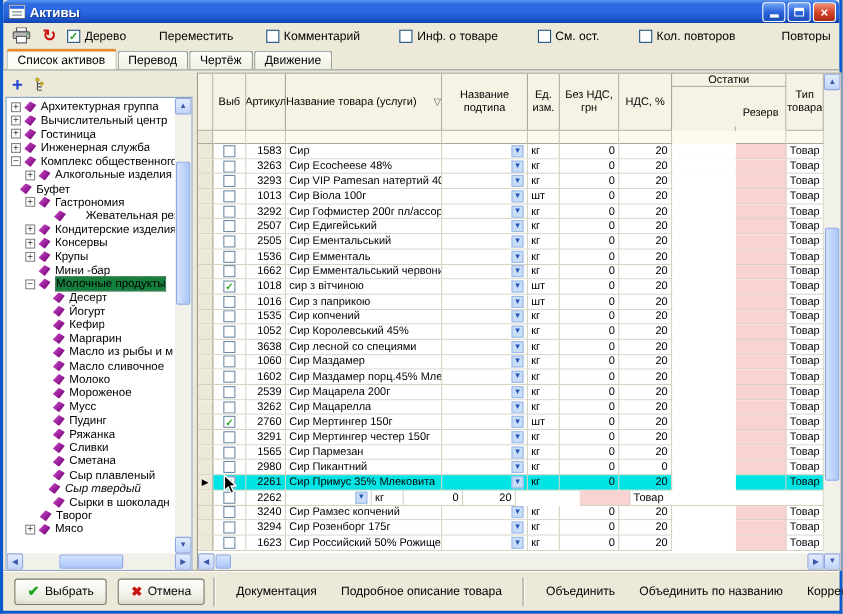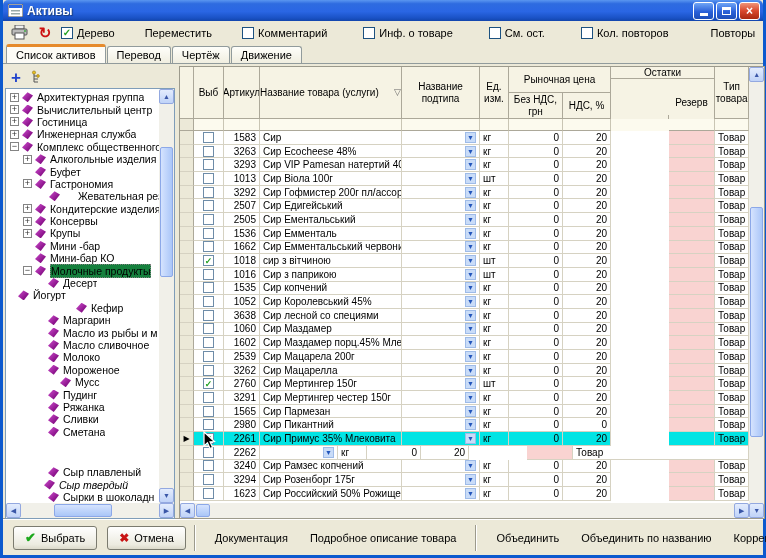--- a/index.html
+++ b/index.html
@@ -227,21 +227,21 @@
               <div class="titem" style="padding-left: 4px;">
                 <div class="ebox">−</div>
                 <div class="bicon"></div>
                 <div class="tlabel">Комплекс общественного</div>
               </div>
               <div class="titem" style="padding-left: 17px;">
                 <div class="ebox">+</div>
                 <div class="bicon"></div>
                 <div class="tlabel">Алкогольные изделия</div>
               </div>
-              <div class="titem" style="padding-left: 17px;">
+              <div class="titem" style="">
                 <div class="espace"></div>
                 <div class="bicon"></div>
                 <div class="tlabel">Буфет</div>
               </div>
               <div class="titem" style="padding-left: 17px;">
                 <div class="ebox">+</div>
                 <div class="bicon"></div>
                 <div class="tlabel">Гастрономия</div>
               </div>
               <div class="titem" style="padding-left: 17px; gap: 14px;">
@@ -263,40 +263,35 @@
                 <div class="ebox">+</div>
                 <div class="bicon"></div>
                 <div class="tlabel">Крупы</div>
               </div>
               <div class="titem" style="padding-left: 17px;">
                 <div class="espace"></div>
                 <div class="bicon"></div>
                 <div class="tlabel">Мини -бар</div>
               </div>
               <div class="titem" style="padding-left: 17px;">
-                <div class="espace"></div>
-                <div class="bicon"></div>
-                <div class="tlabel">Мини-бар КО</div>
-              </div>
-              <div class="titem" style="padding-left: 17px;">
                 <div class="ebox">−</div>
                 <div class="bicon"></div>
                 <div class="tlabel tsel">Молочные продукты</div>
               </div>
               <div class="titem" style="padding-left: 30px; align-items: center;">
                 <div class="espace"></div>
                 <div class="bicon"></div>
                 <div class="tlabel">Десерт</div>
               </div>
-              <div class="titem" style="">
+              <div class="titem" style="padding-left: 30px;">
                 <div class="espace"></div>
                 <div class="bicon"></div>
                 <div class="tlabel">Йогурт</div>
               </div>
-              <div class="titem" style="padding-left: 30px; margin-left: 28px;">
+              <div class="titem" style="padding-left: 30px;">
                 <div class="espace"></div>
                 <div class="bicon"></div>
                 <div class="tlabel">Кефир</div>
               </div>
               <div class="titem" style="padding-left: 30px;">
                 <div class="espace"></div>
                 <div class="bicon"></div>
                 <div class="tlabel">Маргарин</div>
               </div>
               <div class="titem" style="padding-left: 30px; text-align: center;">
@@ -312,21 +307,21 @@
               <div class="titem" style="padding-left: 30px;">
                 <div class="espace"></div>
                 <div class="bicon"></div>
                 <div class="tlabel">Молоко</div>
               </div>
               <div class="titem" style="padding-left: 30px;">
                 <div class="espace"></div>
                 <div class="bicon"></div>
                 <div class="tlabel">Мороженое</div>
               </div>
-              <div class="titem" style="padding-left: 42px;">
+              <div class="titem" style="padding-left: 30px;">
                 <div class="espace"></div>
                 <div class="bicon"></div>
                 <div class="tlabel">Мусс</div>
               </div>
               <div class="titem" style="padding-left: 30px;">
                 <div class="espace"></div>
                 <div class="bicon"></div>
                 <div class="tlabel">Пудинг</div>
               </div>
               <div class="titem" style="padding-left: 30px;">
@@ -337,21 +332,21 @@
               <div class="titem" style="padding-left: 30px;">
                 <div class="espace"></div>
                 <div class="bicon"></div>
                 <div class="tlabel">Сливки</div>
               </div>
               <div class="titem" style="padding-left: 30px;">
                 <div class="espace"></div>
                 <div class="bicon"></div>
                 <div class="tlabel">Сметана</div>
               </div>
-              <div class="titem" style="padding-left: 30px; margin-top: 28px;">
+              <div class="titem" style="padding-left: 30px;">
                 <div class="espace"></div>
                 <div class="bicon"></div>
                 <div class="tlabel">Сыр плавленый</div>
               </div>
               <div class="titem" style="padding-left: 26px; font-style: italic;">
                 <div class="espace"></div>
                 <div class="bicon"></div>
                 <div class="tlabel">Сыр твердый</div>
               </div>
               <div class="titem" style="padding-left: 30px;">
@@ -391,21 +386,20 @@
             <div class="hcell c-ind"></div>
             <div class="hcell c-sel">Выб</div>
             <div class="hcell c-art">Артикул</div>
             <div class="hcell c-name">
               <span>Название товара (услуги)</span>
               <span class="sort">▽</span>
             </div>
             <div class="hcell c-sub">Название подтипа</div>
             <div class="hcell c-unit">Ед. изм.</div>
             <div class="hgroup w-price">
-              <div class="htop">Рыночная цена</div>
               <div class="hbot">
                 <div class="hcell c-price">Без НДС, грн</div>
                 <div class="hcell c-vat">НДС, %</div>
               </div>
             </div>
             <div class="hgroup w-rem">
               <div class="htop">Остатки</div>
               <div class="hbot">
                 <div class="hcell c-qty">Кол.</div>
                 <div class="hcell c-res">Резерв</div>

